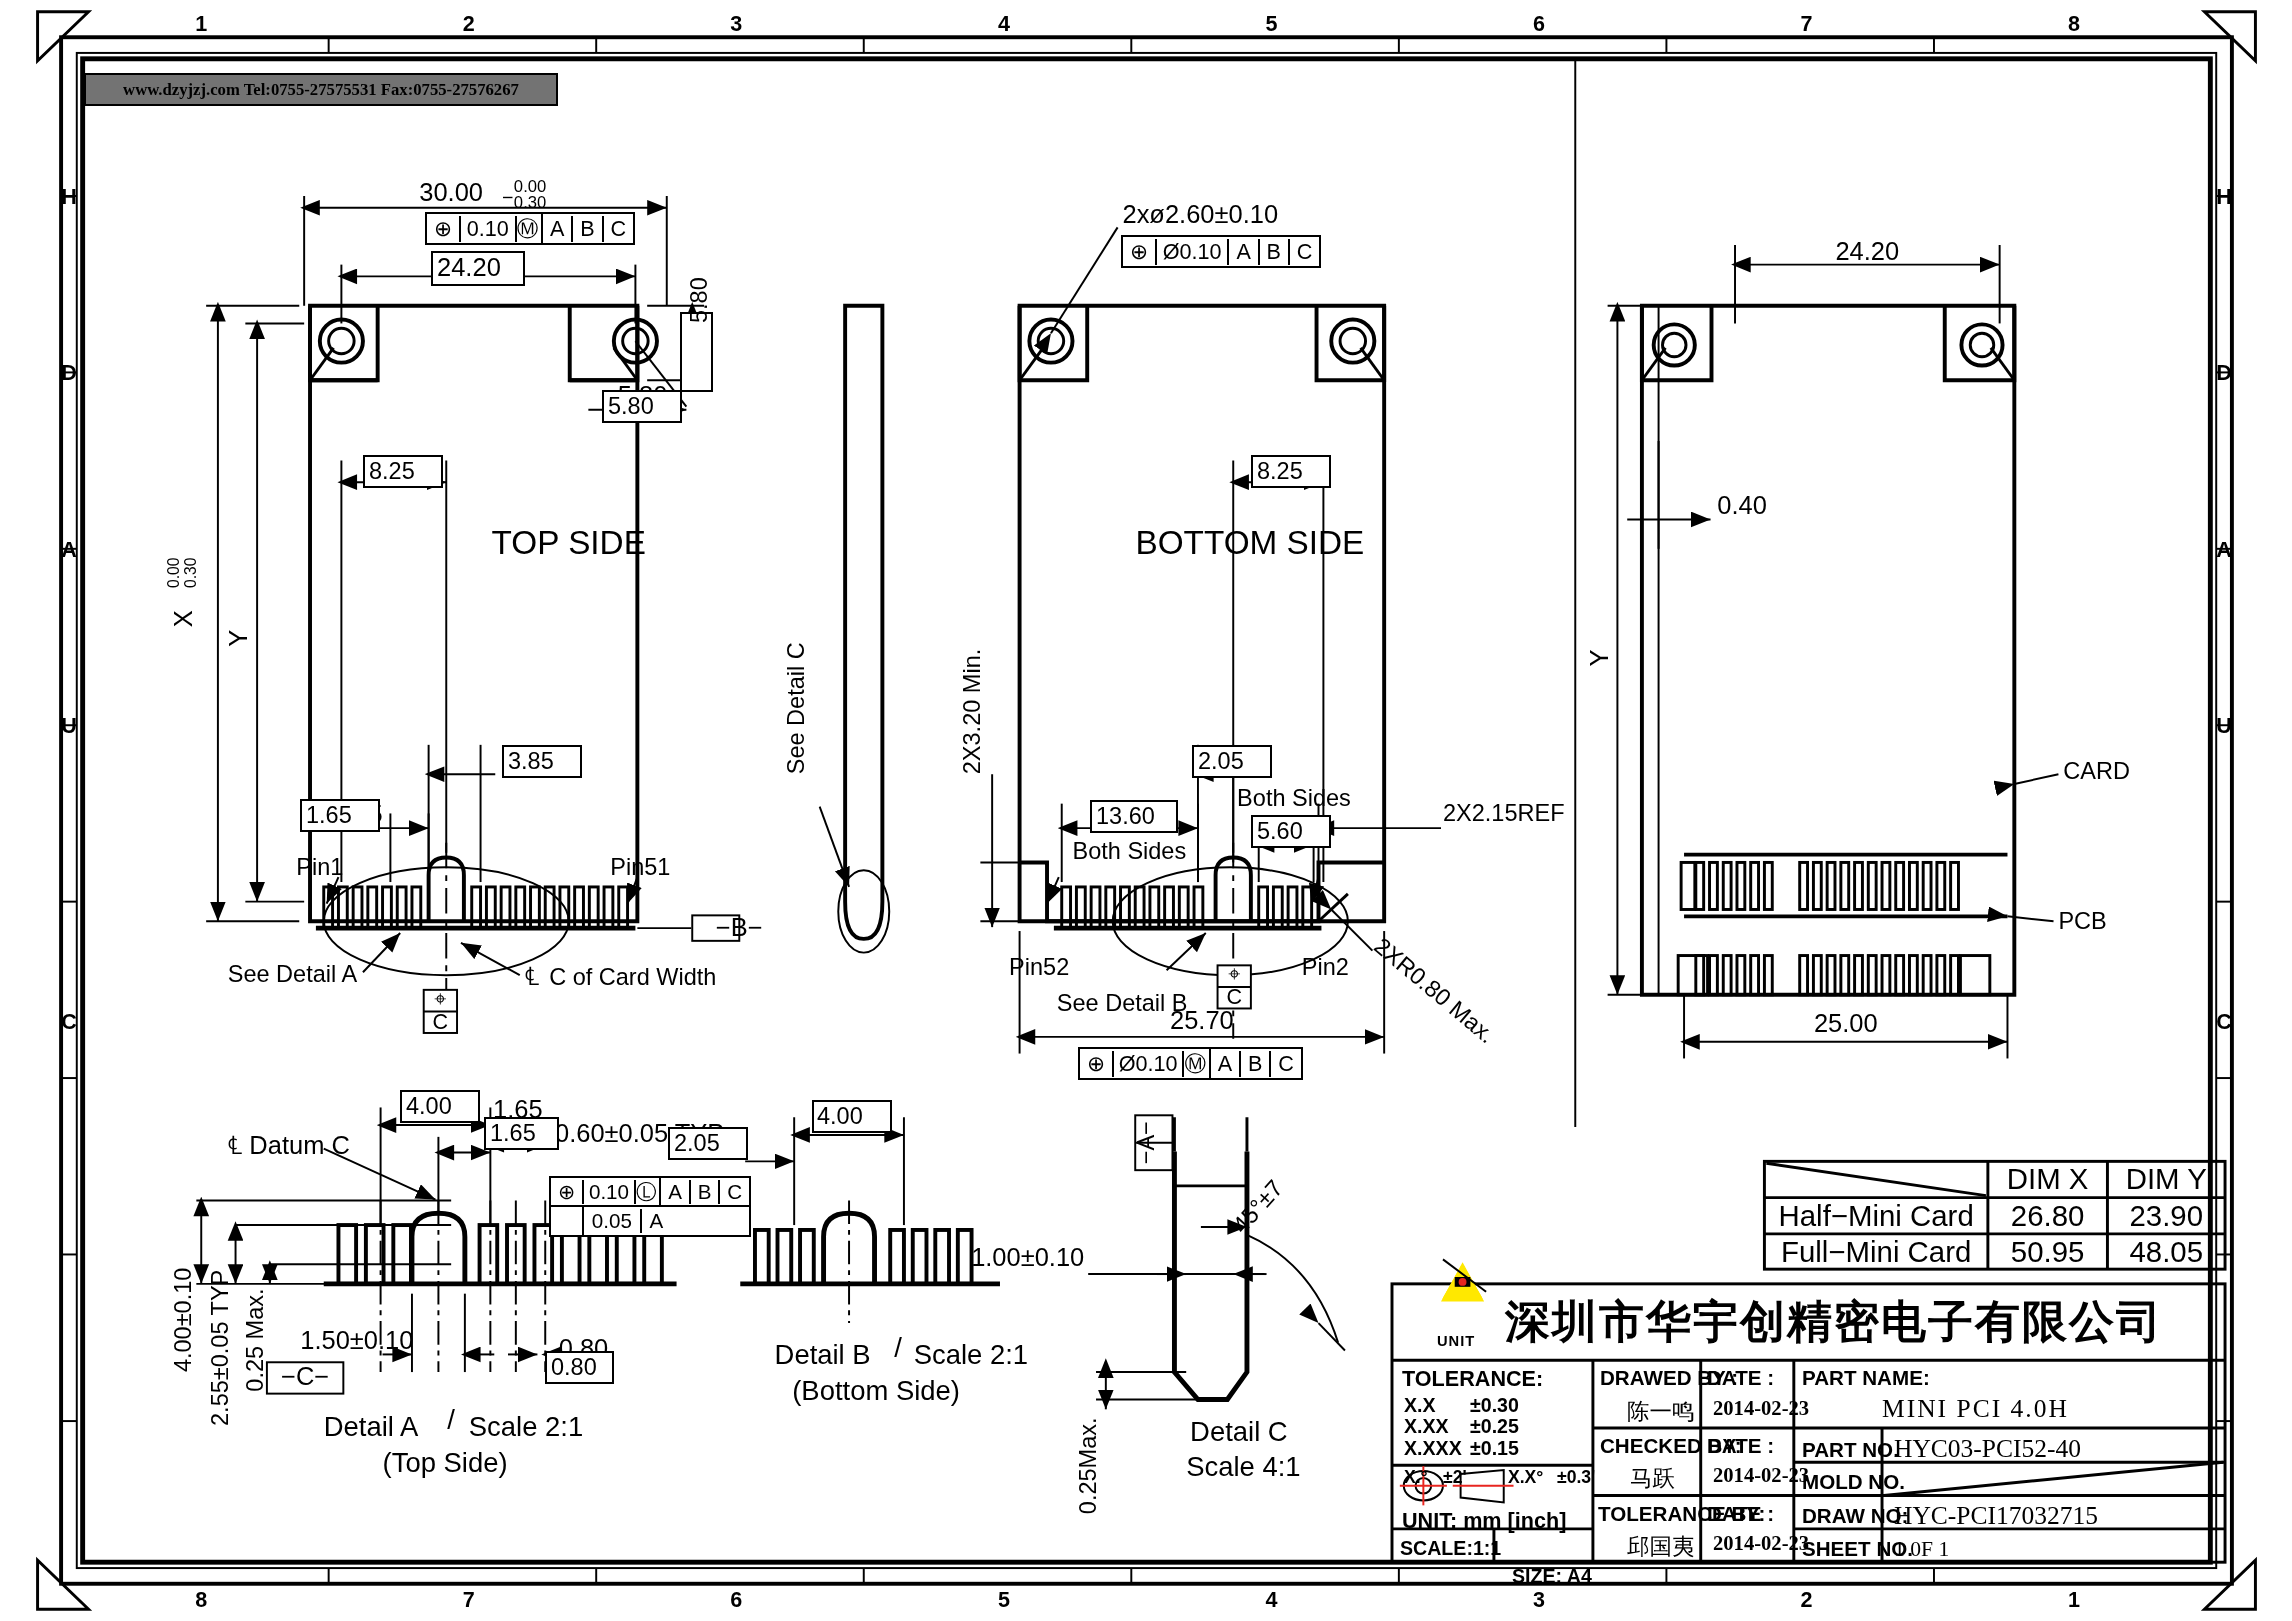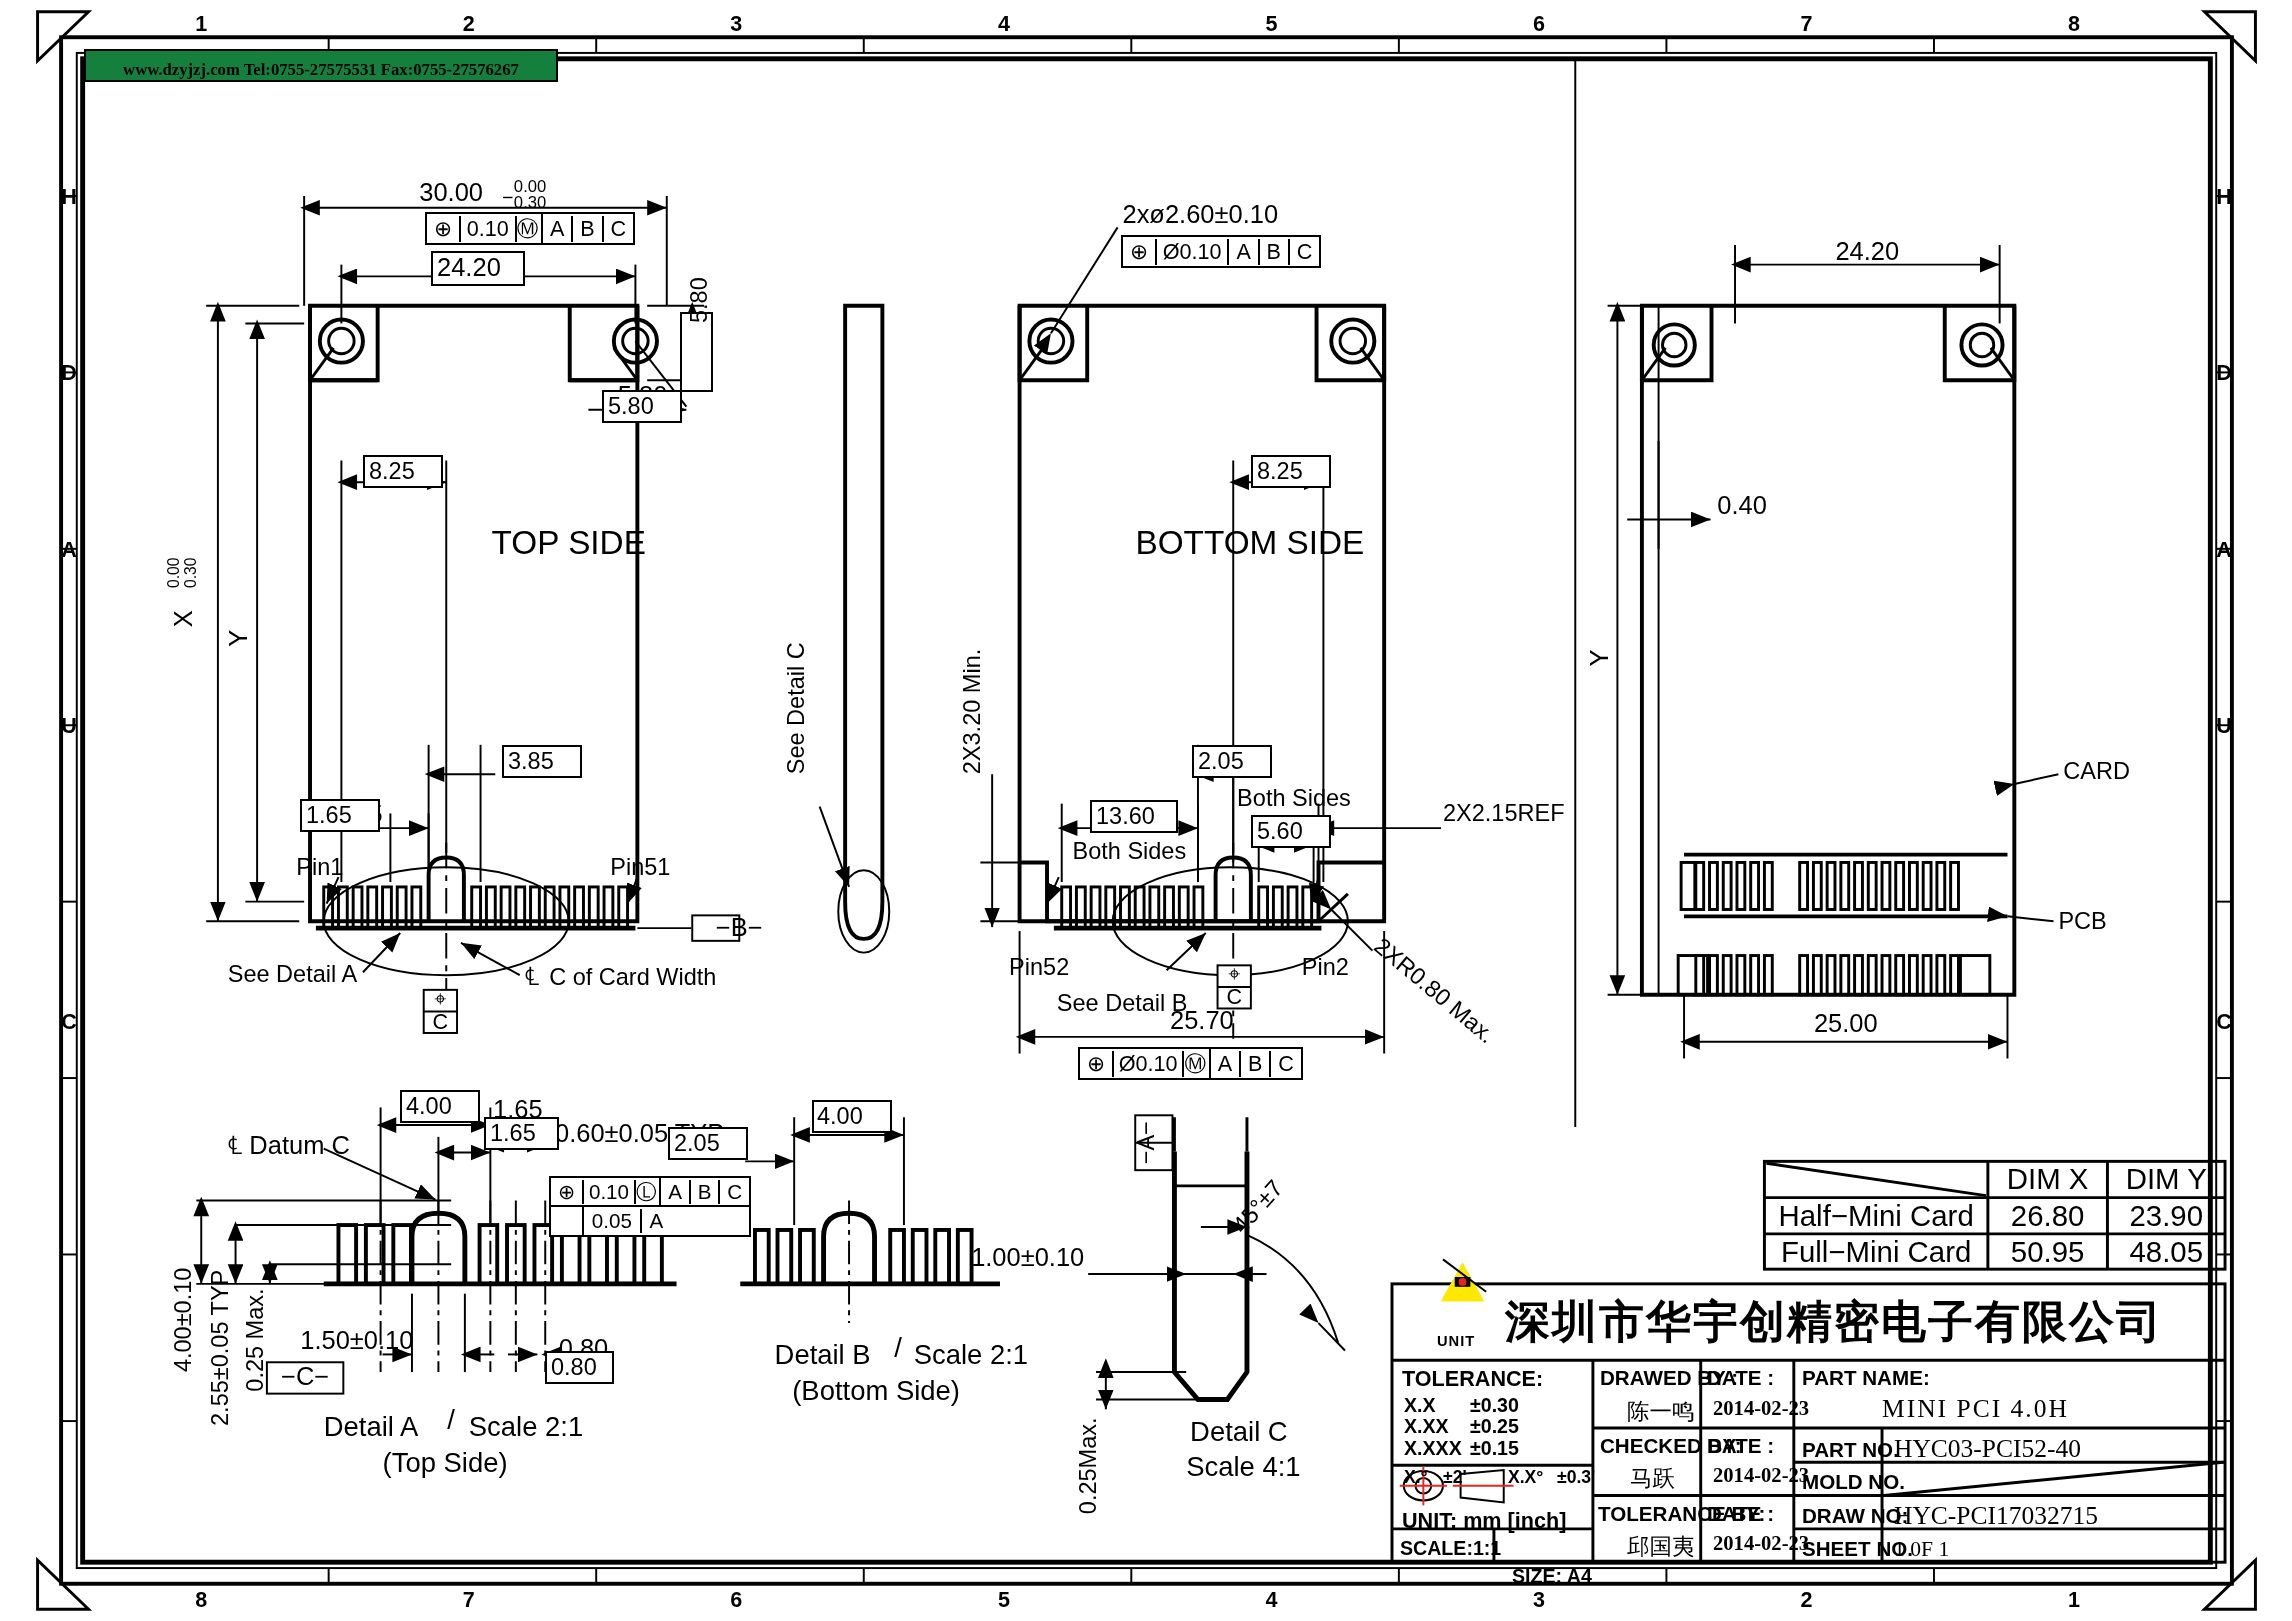--- a/index.html
+++ b/index.html
@@ -589,21 +589,21 @@
     <text x="2210" y="1213" text-anchor="middle">DIM Y</text>
     <text x="1914" y="1251" text-anchor="middle">Half−Mini Card</text>
     <text x="2089" y="1251" text-anchor="middle">26.80</text>
     <text x="2210" y="1251" text-anchor="middle">23.90</text>
     <text x="1914" y="1288" text-anchor="middle">Full−Mini Card</text>
     <text x="2089" y="1288" text-anchor="middle">50.95</text>
     <text x="2210" y="1288" text-anchor="middle">48.05</text>
   </g>
 </svg>
 
-<div style="position:absolute;left:86;top:49px;left:84px;width:470px;height:29px;border:2.9px solid #000;background:#15803d;display:flex;align-items:flex-end;justify-content:center;">
+<div style="position:absolute;left:86;top:73px;left:84px;width:470px;height:29px;border:2.9px solid #000;background:#737373;display:flex;align-items:center;justify-content:center;">
   <span style="font-family:'Liberation Serif',serif;font-weight:bold;font-size:16.7px;white-space:nowrap;">www.dzyjzj.com  Tel:0755-27575531  Fax:0755-27576267</span>
 </div>
 
 <div style="position:absolute;left:425px;top:212px;display:flex;border:2px solid #000;background:#fff;font-size:21.6px;height:29px;align-items:center;">
   <span style="padding:0 6.9px;border-right:2px solid #000;">⊕</span>
   <span style="padding:0 5.9px;border-right:2px solid #000;">0.10</span>
   <span style="padding:0 2.9px 0 0;border-right:2px solid #000;">Ⓜ</span>
   <span style="padding:0 6.9px;border-right:2px solid #000;">A</span>
   <span style="padding:0 6.9px;border-right:2px solid #000;">B</span>
   <span style="padding:0 6.9px;">C</span>

